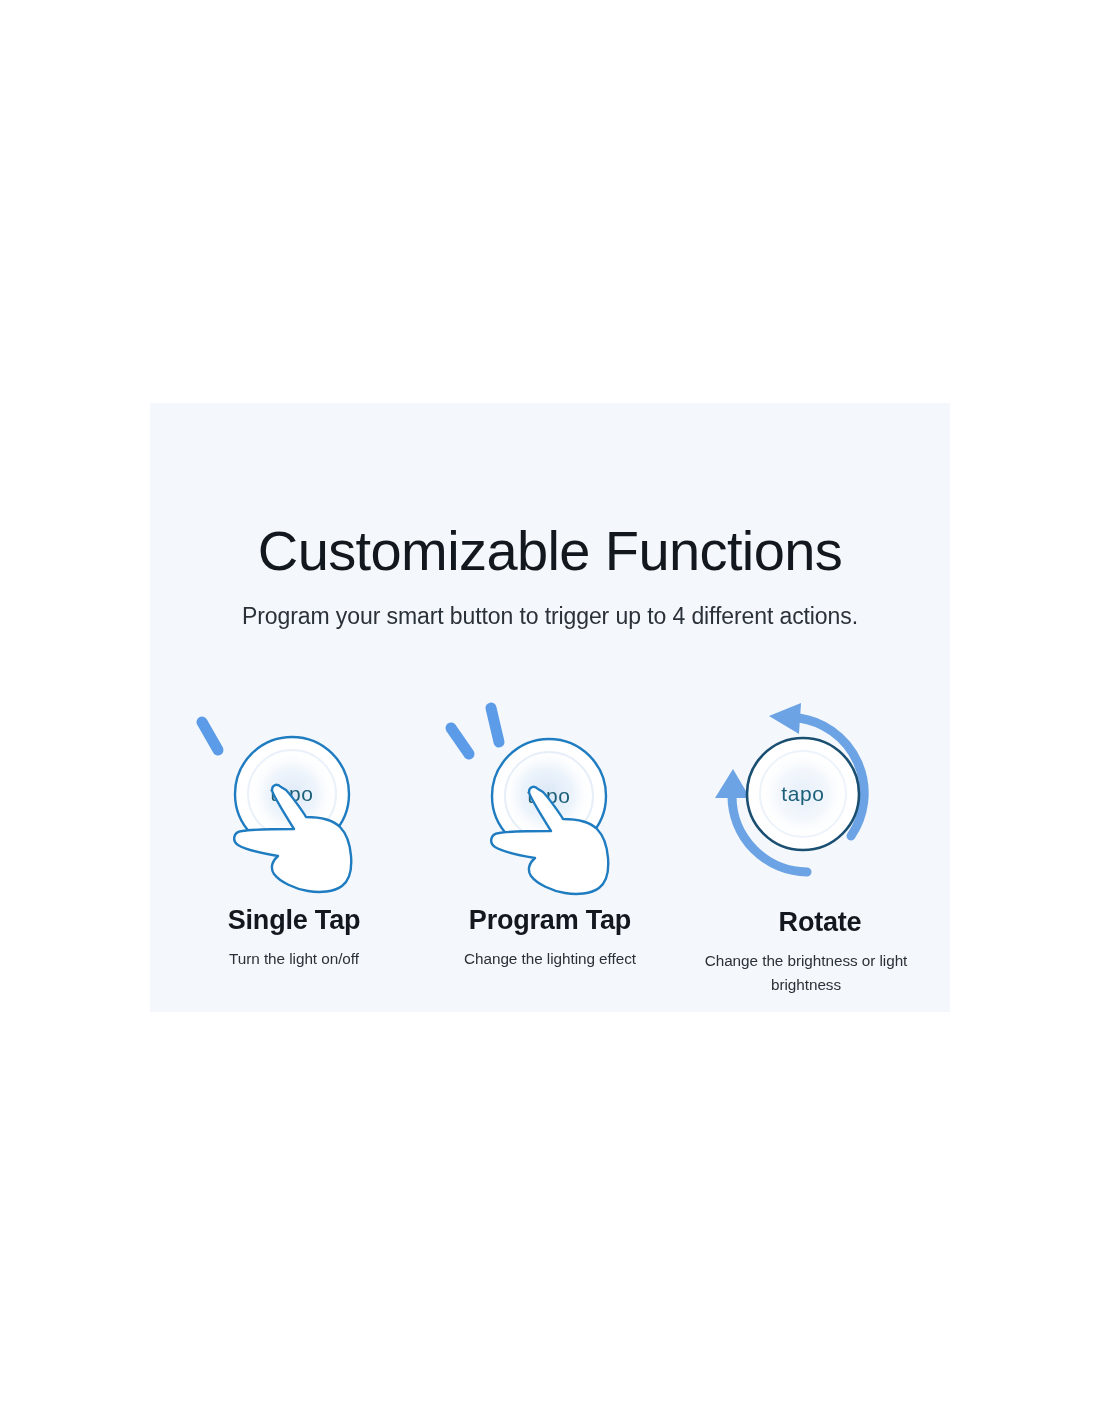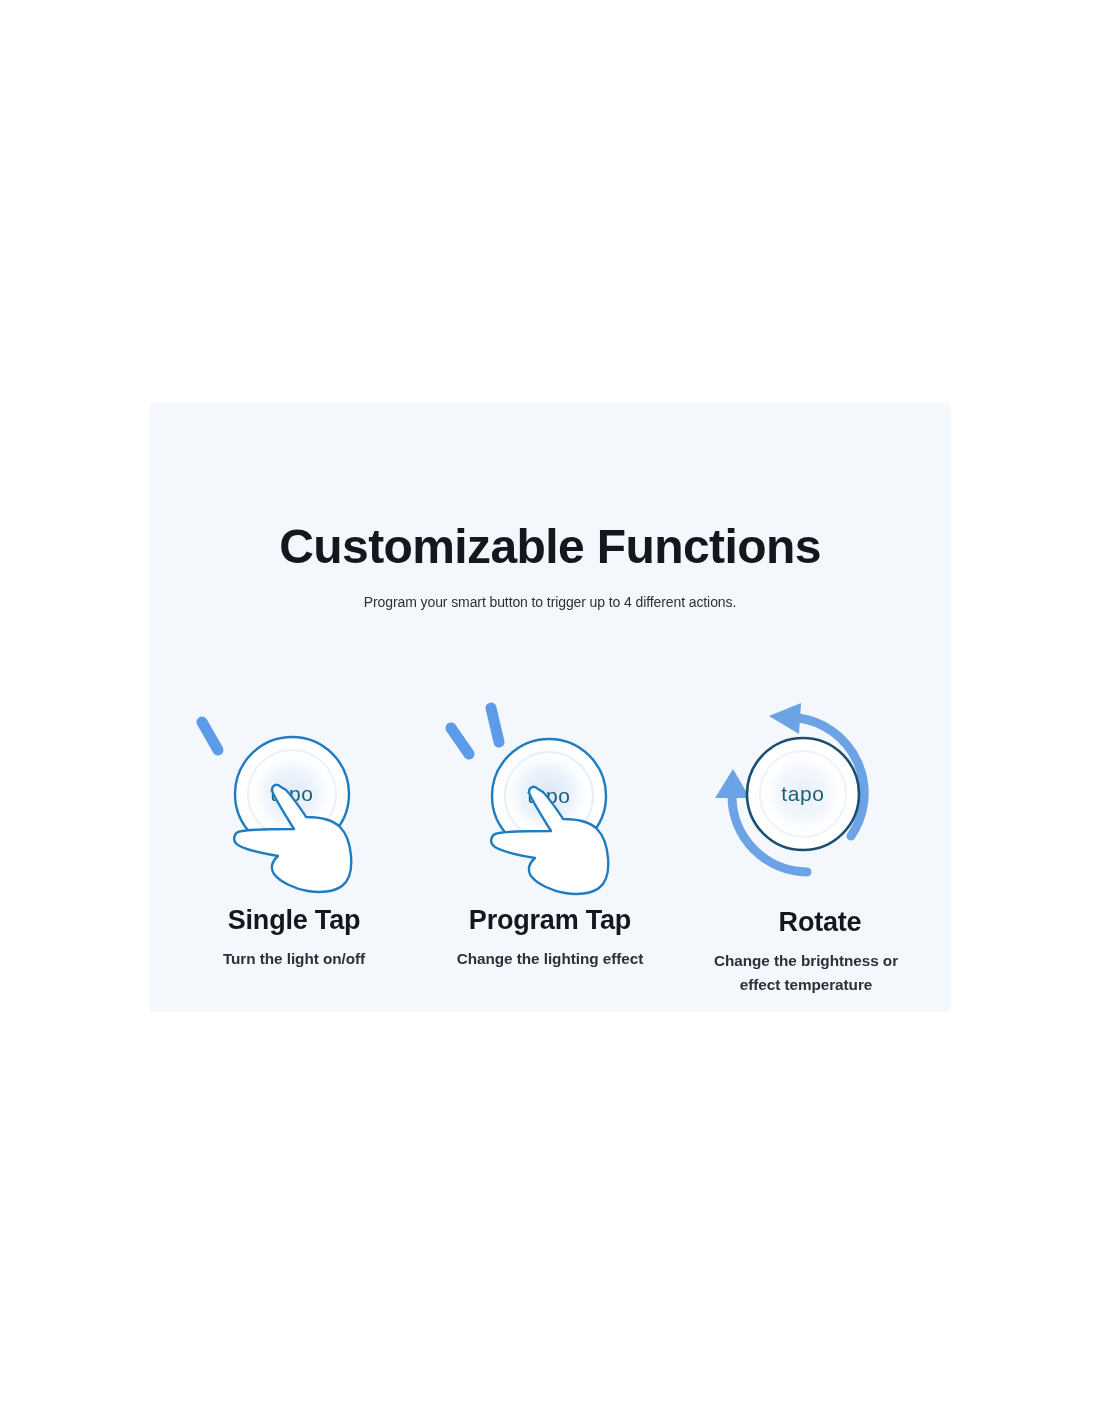--- a/index.html
+++ b/index.html
@@ -30,30 +30,30 @@
   #panel-header {
     position: absolute;
     left: 0;
     top: 0;
     width: 800px;
     text-align: center;
   }
   #page-title {
     margin: 0;
     padding-top: 119px;
-    font-size: 48px;
-    font-weight: bold;
+    font-size: 56px;
+    font-weight: normal;
     letter-spacing: -0.6px;
     color: #13181f;
     line-height: 1.05;
   }
   #page-subtitle {
     margin: 0;
     padding-top: 22px;
-    font-size: 14px;
+    font-size: 23px;
     font-weight: normal;
     color: #2b3138;
     letter-spacing: -0.1px;
   }
 
   
   #features-row {
     position: absolute;
     left: 0;
     top: 283px;
@@ -84,21 +84,21 @@
     font-size: 27px;
     font-weight: bold;
     color: #13181f;
     letter-spacing: -0.2px;
     line-height: 1.2;
   }
   .feature-desc {
     margin: 0;
     padding-top: 11px;
     font-size: 15.3px;
-    font-weight: bold;
+    font-weight: normal;
     color: #2b3138;
     line-height: 1.55;
     text-align: center;
     letter-spacing: -0.05px;
     max-width: 210px;
   }
 
   
   #feature-col-single .feature-art { margin-left: 2px; }
   #feature-col-double .feature-art { margin-left: 4px; }
@@ -234,17 +234,17 @@
           <g>
             <circle cx="112" cy="108" r="56" fill="#ffffff" stroke="#1a4f72" stroke-width="2.6"></circle>
             <circle cx="112" cy="108" r="44" fill="url(#glowC)"></circle>
             <circle cx="112" cy="108" r="43" fill="none" stroke="#edf3fb" stroke-width="2"></circle>
           </g>
 
           <text x="112" y="115" text-anchor="middle" font-family="'Liberation Sans', sans-serif" font-size="21" letter-spacing="0.6" fill="#1b5f78">tapo</text>
         </svg>
       </div>
       <h3 class="feature-title">Rotate</h3>
-      <p class="feature-desc">Change the brightness or effect temperature</p>
+      <p class="feature-desc">Change the brightness or light brightness</p>
     </div>
 
   </div>
 </div>
 
 </body></html>

